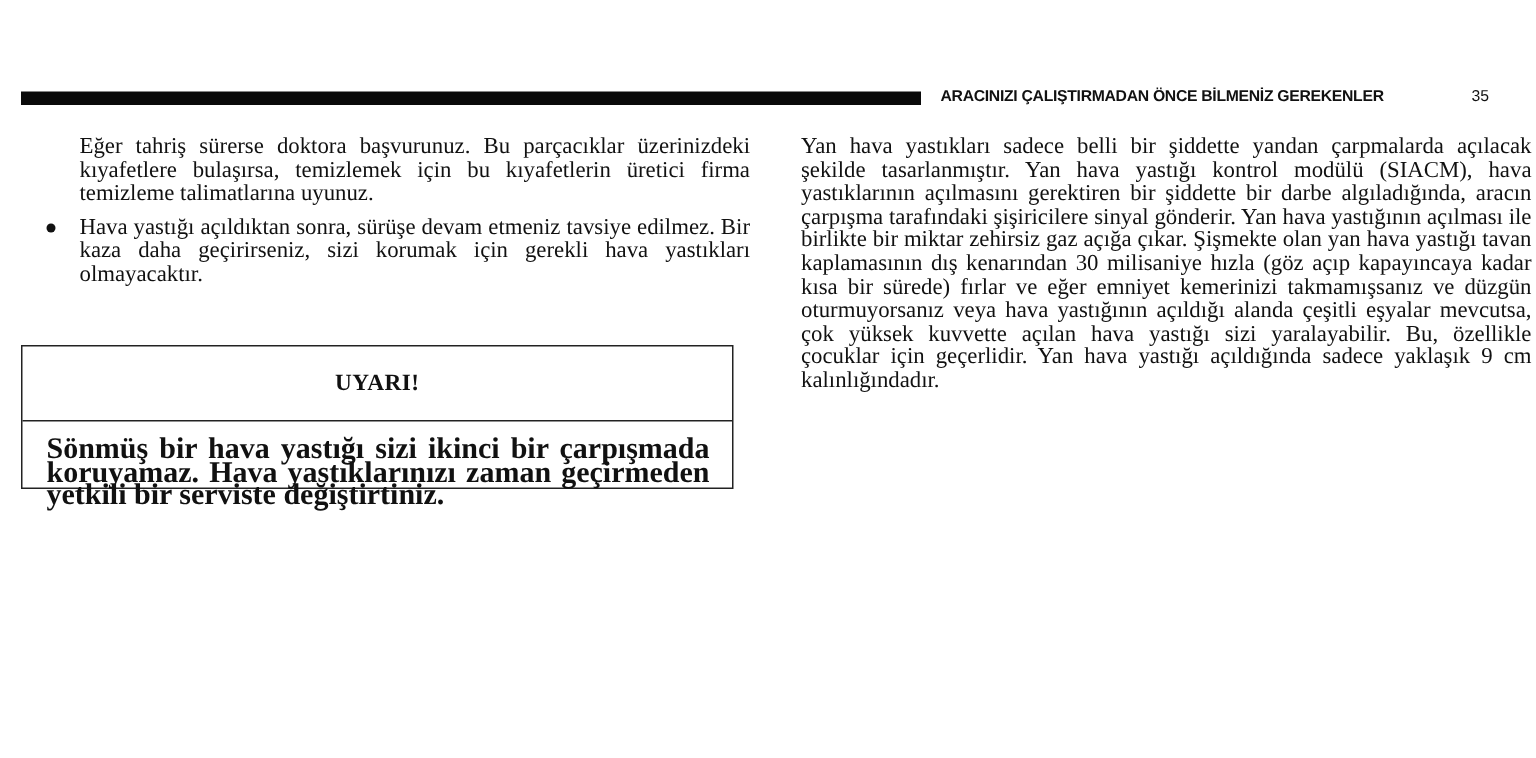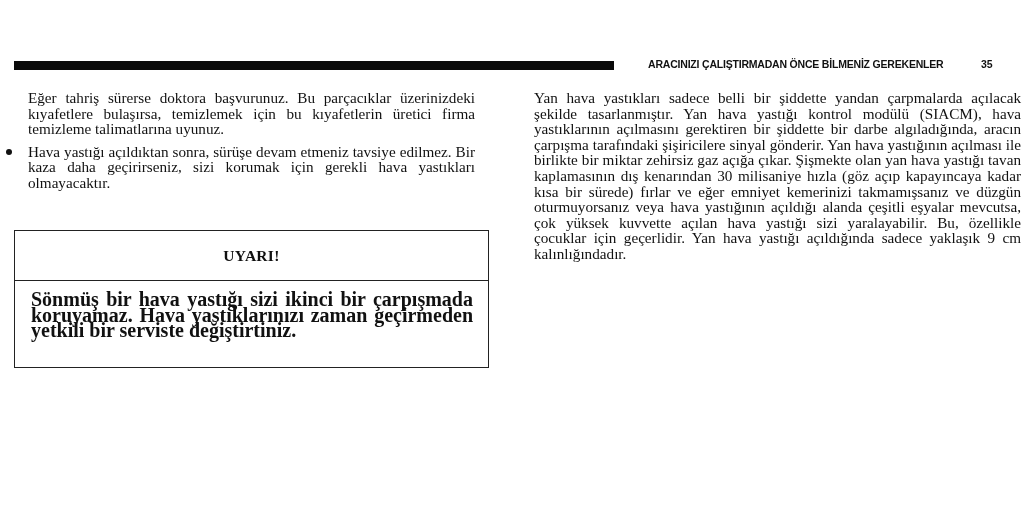--- a/index.html
+++ b/index.html
@@ -18,45 +18,45 @@
   .header-bar {
     position: absolute;
     left: 14px;
     top: 61px;
     width: 600px;
     height: 9px;
     background: #0a0a0a;
   }
   .header-title {
     position: absolute;
-    left: 648px;
+    left: 627px;
     top: 58px;
     font-family: "Liberation Sans", "DejaVu Sans", sans-serif;
     font-weight: bold;
     font-size: 10.5px;
     letter-spacing: -0.2px;
     color: #111;
     white-space: nowrap;
   }
   .page-number {
     position: absolute;
     left: 981px;
     top: 58px;
     font-family: "Liberation Sans", "DejaVu Sans", sans-serif;
-    font-weight: bold;
+    font-weight: normal;
     font-size: 10.5px;
     color: #111;
   }
   .col {
     position: absolute;
     font-size: 15.2px;
     line-height: 15.6px;
   }
   .left-col {
-    left: 28px;
+    left: 53px;
     top: 90px;
     width: 447px;
   }
   .right-col {
     left: 534px;
     top: 90px;
     width: 487px;
   }
   .para {
     margin: 0;
@@ -74,21 +74,21 @@
     width: 6px;
     height: 6px;
     border-radius: 50%;
     background: #111;
   }
   .warning-box {
     position: absolute;
     left: 14px;
     top: 230px;
     width: 475px;
-    height: 138px;
+    height: 96px;
     border: 1.5px solid #222;
     box-sizing: border-box;
   }
   .warning-title {
     height: 49px;
     border-bottom: 1.5px solid #222;
     display: flex;
     align-items: center;
     justify-content: center;
     font-weight: bold;

